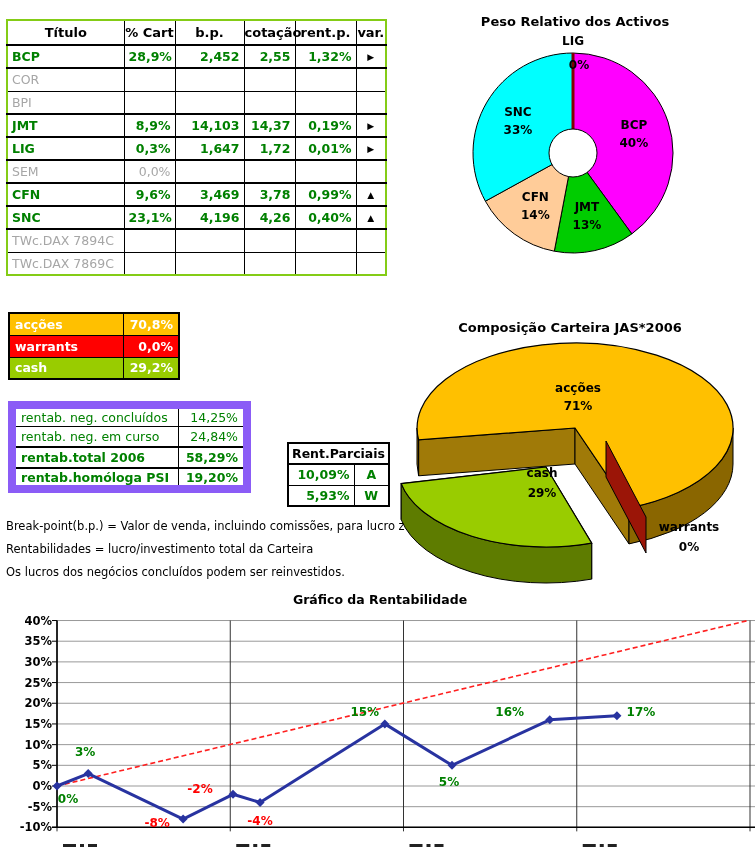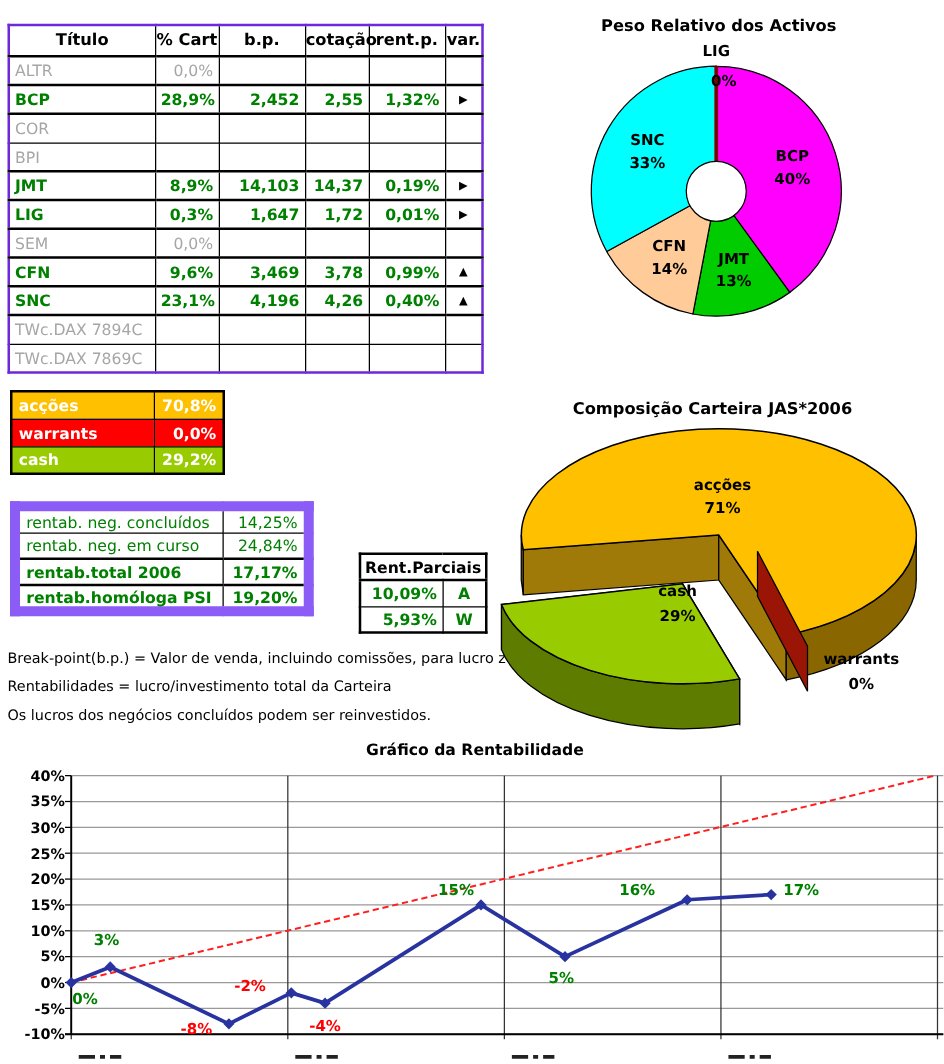--- a/index.html
+++ b/index.html
@@ -2,21 +2,21 @@
 <html><head>
 <meta charset="utf-8">
 <style>
   * { margin:0; padding:0; box-sizing:border-box; }
   html,body { background:#fff; }
   body { font-family:"DejaVu Sans", sans-serif; }
   #stage { position:relative; width:755px; height:851px; background:#fff; overflow:hidden; }
 
   
   table { border-collapse:collapse; table-layout:fixed; }
-  #portfolio { position:absolute; left:6px; top:19px; width:379px; border:2px solid #6d28d9;padding-left:19px; }
+  #portfolio { position:absolute; left:6px; top:19px; width:379px; border:2px solid #84cc16;padding-left:19px; }
   #portfolio th { height:25px; font-size:13px; font-weight:bold; color:#000; border:1px solid #000; border-bottom:2px solid #000; text-align:center; }
   #portfolio td { height:23px; font-size:12.5px; border:1px solid #000; padding:0 4px; white-space:nowrap; overflow:hidden; }
   #portfolio tr.active td { font-weight:bold; color:#008000; border-top:2px solid #000; border-bottom:2px solid #000; }
   #portfolio tr.inactive td { color:#a6a6a6; font-weight:normal; }
   #portfolio td.c-label { text-align:left; }
   #portfolio td.c-num  { text-align:right; }
   #portfolio td.c-var  { text-align:center; font-size:9px; color:#000 !important; }
 
   
   #allocation { position:absolute; left:8px; top:312px; width:170px; border:2px solid #000; }
@@ -67,28 +67,20 @@
         <tr>
           <th>Título</th>
           <th>% Cart</th>
           <th>b.p.</th>
           <th>cotação</th>
           <th>rent.p.</th>
           <th>var.</th>
         </tr>
       </thead>
     <tbody>
-        <tr class="inactive">
-          <td class="c-label">ALTR</td>
-          <td class="c-num">0,0%</td>
-          <td class="c-num"></td>
-          <td class="c-num"></td>
-          <td class="c-num"></td>
-          <td class="c-var"></td>
-        </tr>
         <tr class="active">
           <td class="c-label">BCP</td>
           <td class="c-num">28,9%</td>
           <td class="c-num">2,452</td>
           <td class="c-num">2,55</td>
           <td class="c-num">1,32%</td>
           <td class="c-var">▶</td>
         </tr>
         <tr class="inactive">
           <td class="c-label">COR</td>
@@ -195,21 +187,21 @@
         <tr>
           <td class="c-label">rentab. neg. concluídos</td>
           <td class="c-num">14,25%</td>
         </tr>
         <tr>
           <td class="c-label">rentab. neg. em curso</td>
           <td class="c-num">24,84%</td>
         </tr>
         <tr class="bold">
           <td class="c-label">rentab.total 2006</td>
-          <td class="c-num">17,17%</td>
+          <td class="c-num">58,29%</td>
         </tr>
         <tr class="bold">
           <td class="c-label">rentab.homóloga PSI</td>
           <td class="c-num">19,20%</td>
         </tr>
       </tbody>
   </table>
 
   <table id="partials">
     <colgroup>

